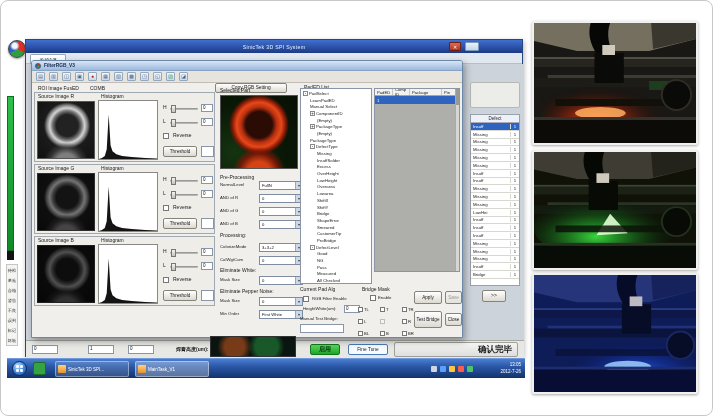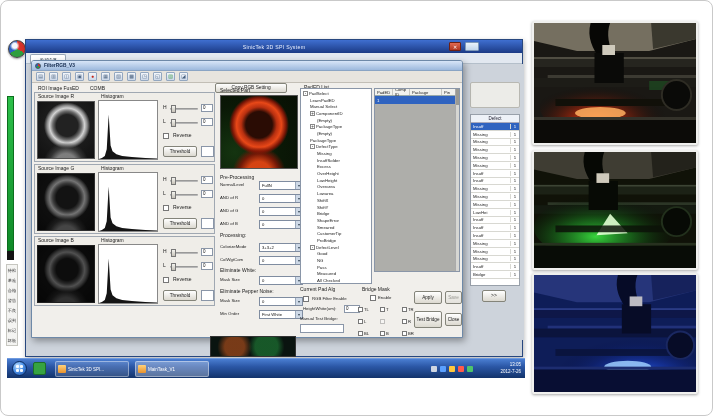--- a/index.html
+++ b/index.html
@@ -210,20 +210,30 @@
             <span class="dc">1</span>
           </div>
           <div class="drow">
             <span class="dn">Bridge</span>
             <span class="dc">1</span>
           </div>
         </div>
     </div>
     <div class="btn" style="left:456px;top:250px;width:24px;height:12px;font-size:5px">&gt;&gt;</div>
 
+    <div class="bbar">
+      <div class="inp" style="left:6px;top:4px;width:26px;height:9px">0</div>
+      <div class="inp" style="left:62px;top:4px;width:26px;height:9px">1</div>
+      <div class="inp" style="left:102px;top:4px;width:26px;height:9px">0</div>
+      <span class="lbl" style="left:150px;top:6px;font-weight:bold">焊膏高度(um):</span>
+      <span class="lbl" style="left:188px;top:6px">62/32</span>
+      <div class="btn" style="left:284px;top:3px;width:30px;height:11px;background:linear-gradient(#58d95c,#1fa32a);border-color:#0f7a1a;color:#03320a;font-size:6px;font-weight:bold">启用</div>
+      <div class="btn" style="left:322px;top:3px;width:40px;height:11px;background:#f6fafe;border-color:#4a7ab8;font-size:4.8px">Fine Tune</div>
+      <div class="btn" style="left:368px;top:1px;width:124px;height:15px;justify-content:flex-end;padding-right:5px;font-size:8.5px;font-weight:bold;background:linear-gradient(#f4f4f2,#dedede);border-color:#a0a09a">确认完毕</div>
+    </div>
 
     <div class="abs thumbimg" style="left:184px;top:296px;width:86px;height:21px;z-index:3"></div>
   </div>
 
   <div class="dlg">
     <div class="dtitle">
       <div class="dico"></div>
       <span class="txt">FilterRGB_V3</span>
     </div>
     <div class="dtools">

